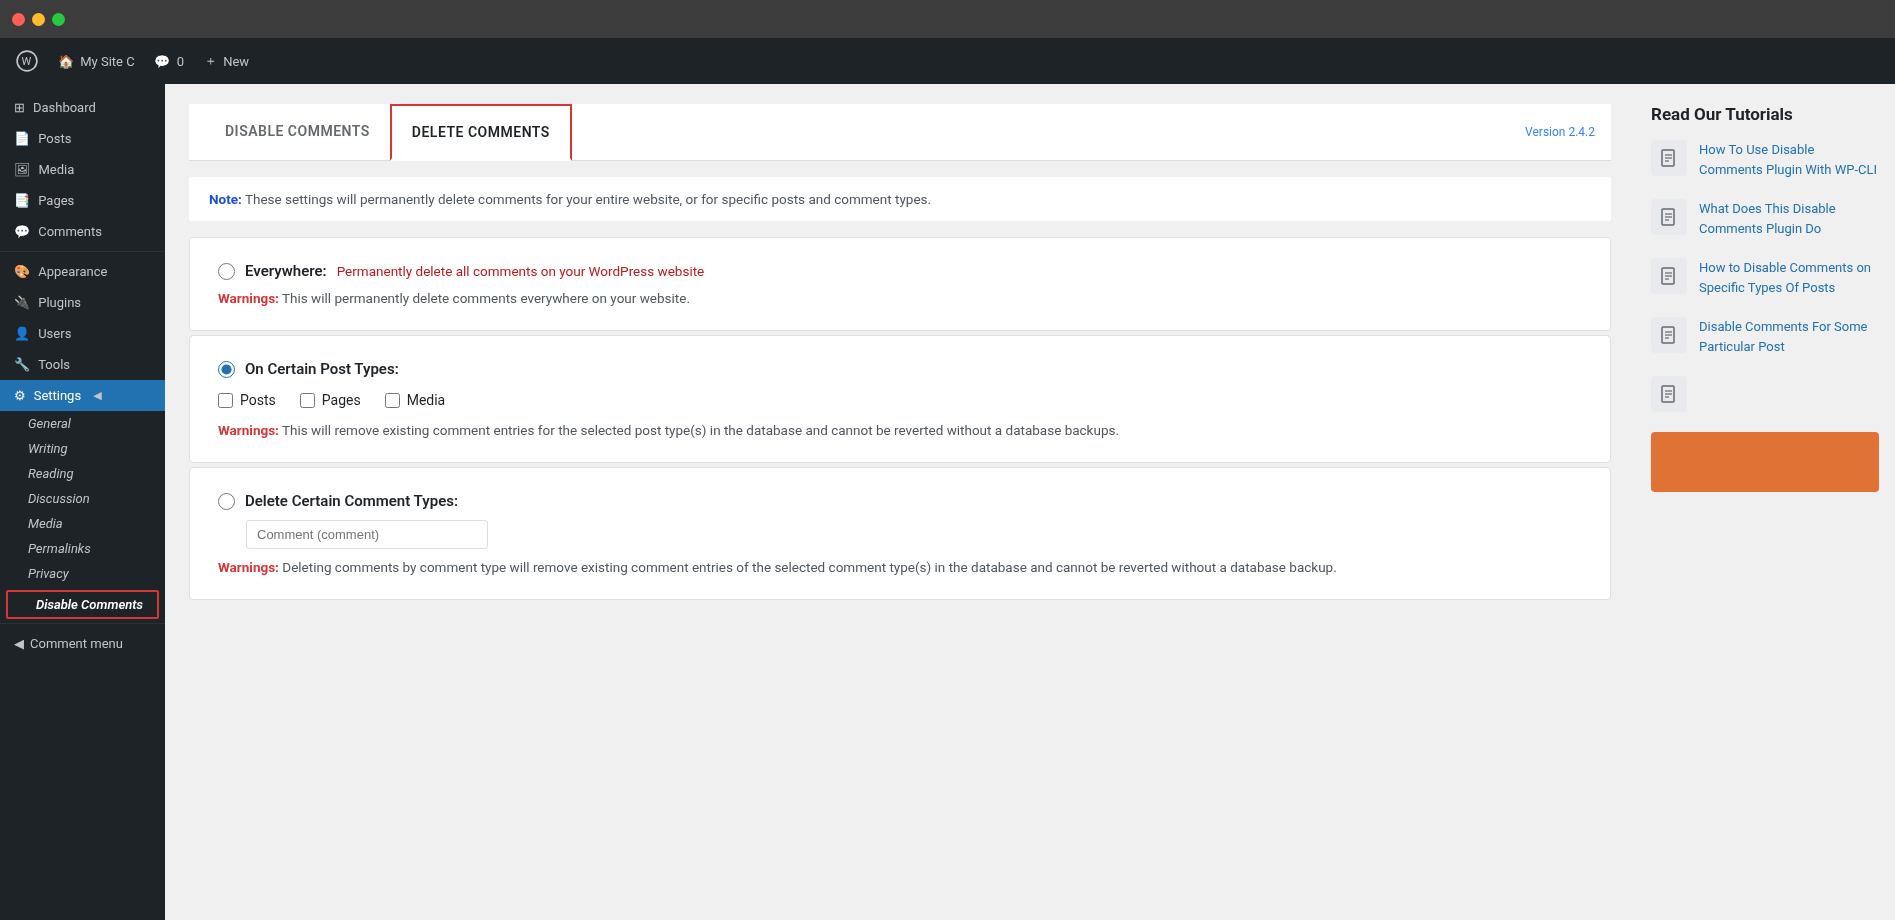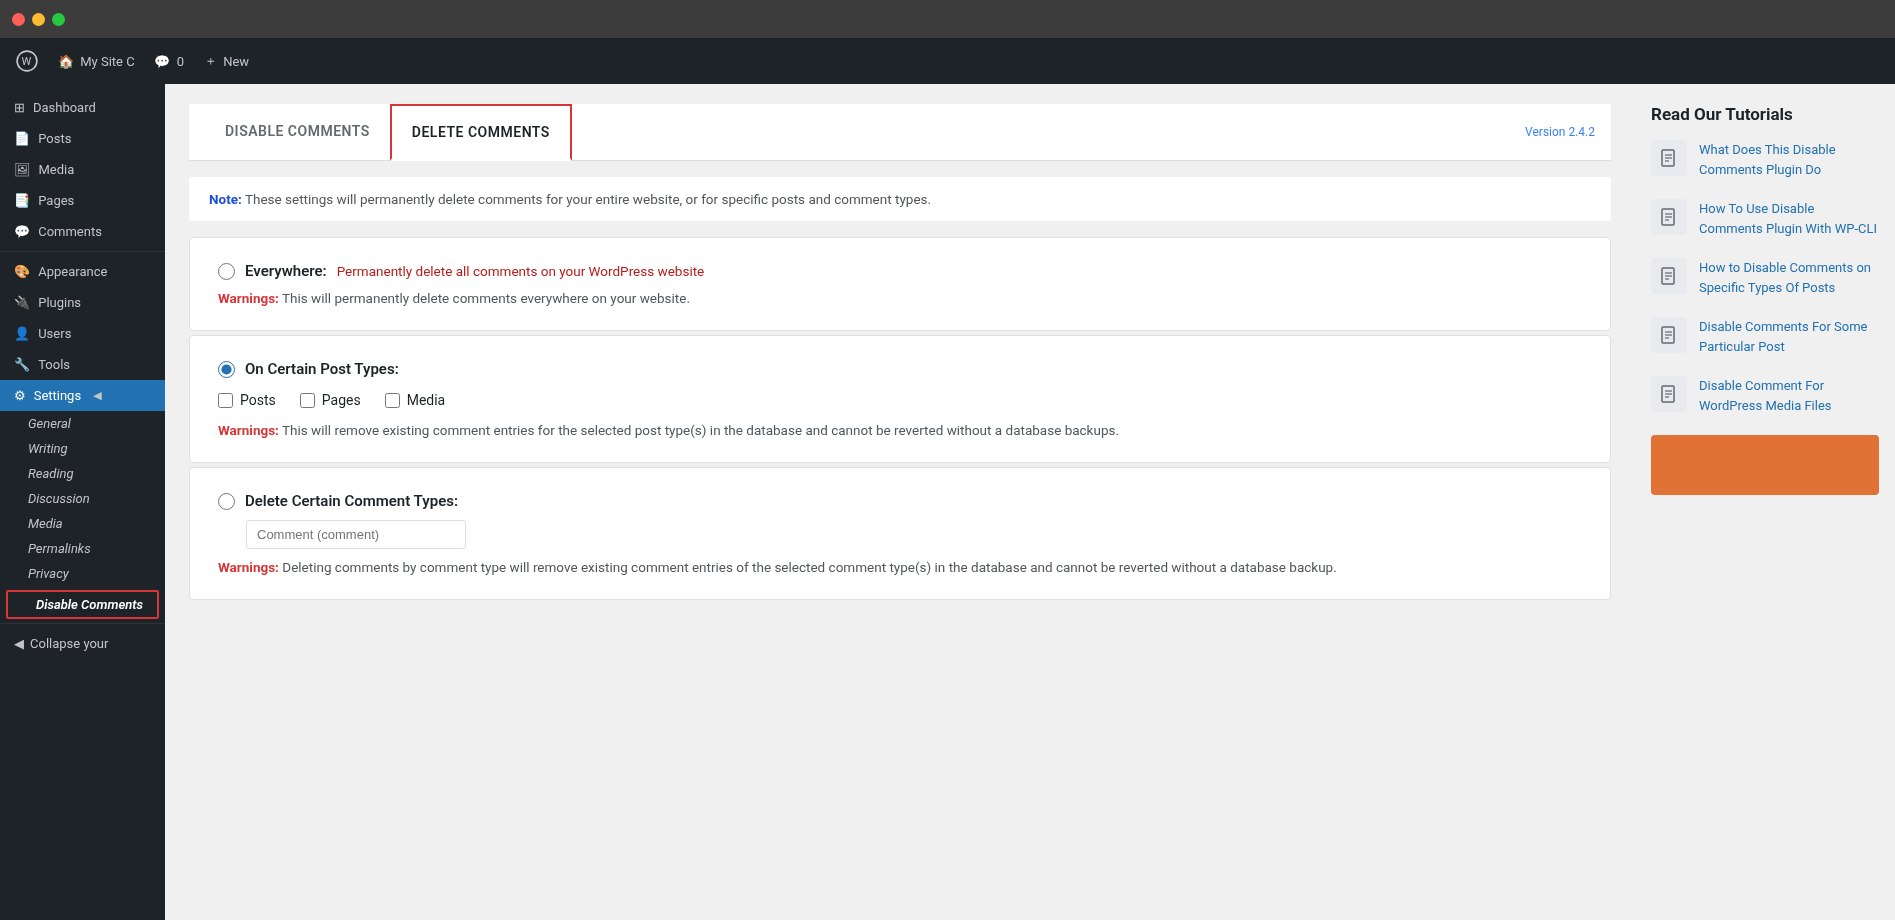--- a/index.html
+++ b/index.html
@@ -304,21 +304,21 @@
     <a class="sidebar-sub-item">Media</a>
     <a class="sidebar-sub-item">Permalinks</a>
     <a class="sidebar-sub-item">Privacy</a>
 
     <div style="border: 2px solid #d63638; margin: 4px 6px; border-radius: 2px;">
       <a class="sidebar-sub-item active" style="color:#fff; display:block;">Disable Comments</a>
     </div>
     <div class="sidebar-divider"></div>
     <div class="sidebar-collapse">
       <span>◀</span>
-      <span>Collapse your</span>
+      <span>Comment menu</span>
     </div>
   </nav>
 
   <div class="main">
     <div class="content-area">
 
       <div style="background:#fff; padding: 0 16px; display:flex; align-items:center; border-bottom:1px solid #ddd; margin-bottom:16px;">
         <div class="tab-item">
           <span>DISABLE COMMENTS</span>
         </div>
@@ -369,21 +369,21 @@
           <span> This will remove existing comment entries for the selected post type(s) in the database and cannot be reverted without a database backups.</span>
         </div>
       </div>
 
       <div class="option-card">
         <div class="option-row">
           <input type="radio" id="certain-comment" name="delete-option" style="">
           <label for="certain-comment">Delete Certain Comment Types:</label>
         </div>
         <div style="margin: 10px 0 10px 28px;">
-          <input type="text" placeholder="Comment (comment)" style="padding: 6px 10px; border: 1px solid rgb(221, 221, 221); border-radius: 3px; font-size: 13px; width: 220px; color: rgb(170, 170, 170);">
+          <input type="text" placeholder="Comment (comment)" style="padding: 6px 10px; border: 1px solid rgb(221, 221, 221); border-radius: 3px; font-size: 13px; width: 242px; color: rgb(170, 170, 170);">
         </div>
         <div class="warning-row">
           <span class="warning-label">Warnings:</span>
           <span> Deleting comments by comment type will remove existing comment entries of the selected comment type(s) in the database and cannot be reverted without a database backup.</span>
         </div>
       </div>
 
     </div>
 
     <div class="right-sidebar">
@@ -391,33 +391,33 @@
 
       <div class="tutorial-item">
         <div class="tutorial-icon">
           <svg width="20" height="20" viewBox="0 0 20 20">
             <rect x="3" y="2" width="12" height="16" rx="1" fill="none" stroke="#646970" stroke-width="1.5"></rect>
             <line x1="6" y1="7" x2="13" y2="7" stroke="#646970" stroke-width="1.2"></line>
             <line x1="6" y1="10" x2="13" y2="10" stroke="#646970" stroke-width="1.2"></line>
             <line x1="6" y1="13" x2="10" y2="13" stroke="#646970" stroke-width="1.2"></line>
           </svg>
         </div>
-        <a class="tutorial-link">What Does This Disable Comments Plugin Do</a>
+        <a class="tutorial-link">How To Use Disable Comments Plugin With WP-CLI</a>
       </div>
 
       <div class="tutorial-item">
         <div class="tutorial-icon">
           <svg width="20" height="20" viewBox="0 0 20 20">
             <rect x="3" y="2" width="12" height="16" rx="1" fill="none" stroke="#646970" stroke-width="1.5"></rect>
             <line x1="6" y1="7" x2="13" y2="7" stroke="#646970" stroke-width="1.2"></line>
             <line x1="6" y1="10" x2="13" y2="10" stroke="#646970" stroke-width="1.2"></line>
             <line x1="6" y1="13" x2="10" y2="13" stroke="#646970" stroke-width="1.2"></line>
           </svg>
         </div>
-        <a class="tutorial-link">How To Use Disable Comments Plugin With WP-CLI</a>
+        <a class="tutorial-link">What Does This Disable Comments Plugin Do</a>
       </div>
 
       <div class="tutorial-item">
         <div class="tutorial-icon">
           <svg width="20" height="20" viewBox="0 0 20 20">
             <rect x="3" y="2" width="12" height="16" rx="1" fill="none" stroke="#646970" stroke-width="1.5"></rect>
             <line x1="6" y1="7" x2="13" y2="7" stroke="#646970" stroke-width="1.2"></line>
             <line x1="6" y1="10" x2="13" y2="10" stroke="#646970" stroke-width="1.2"></line>
             <line x1="6" y1="13" x2="10" y2="13" stroke="#646970" stroke-width="1.2"></line>
           </svg>
@@ -439,19 +439,18 @@
 
       <div class="tutorial-item">
         <div class="tutorial-icon">
           <svg width="20" height="20" viewBox="0 0 20 20">
             <rect x="3" y="2" width="12" height="16" rx="1" fill="none" stroke="#646970" stroke-width="1.5"></rect>
             <line x1="6" y1="7" x2="13" y2="7" stroke="#646970" stroke-width="1.2"></line>
             <line x1="6" y1="10" x2="13" y2="10" stroke="#646970" stroke-width="1.2"></line>
             <line x1="6" y1="13" x2="10" y2="13" stroke="#646970" stroke-width="1.2"></line>
           </svg>
         </div>
-        <a class="tutorial-link">Disable Comment For WordPress Media Files</a>
       </div>
 
       <div class="orange-btn-area"></div>
     </div>
   </div>
 </div>
 
 </body></html>

